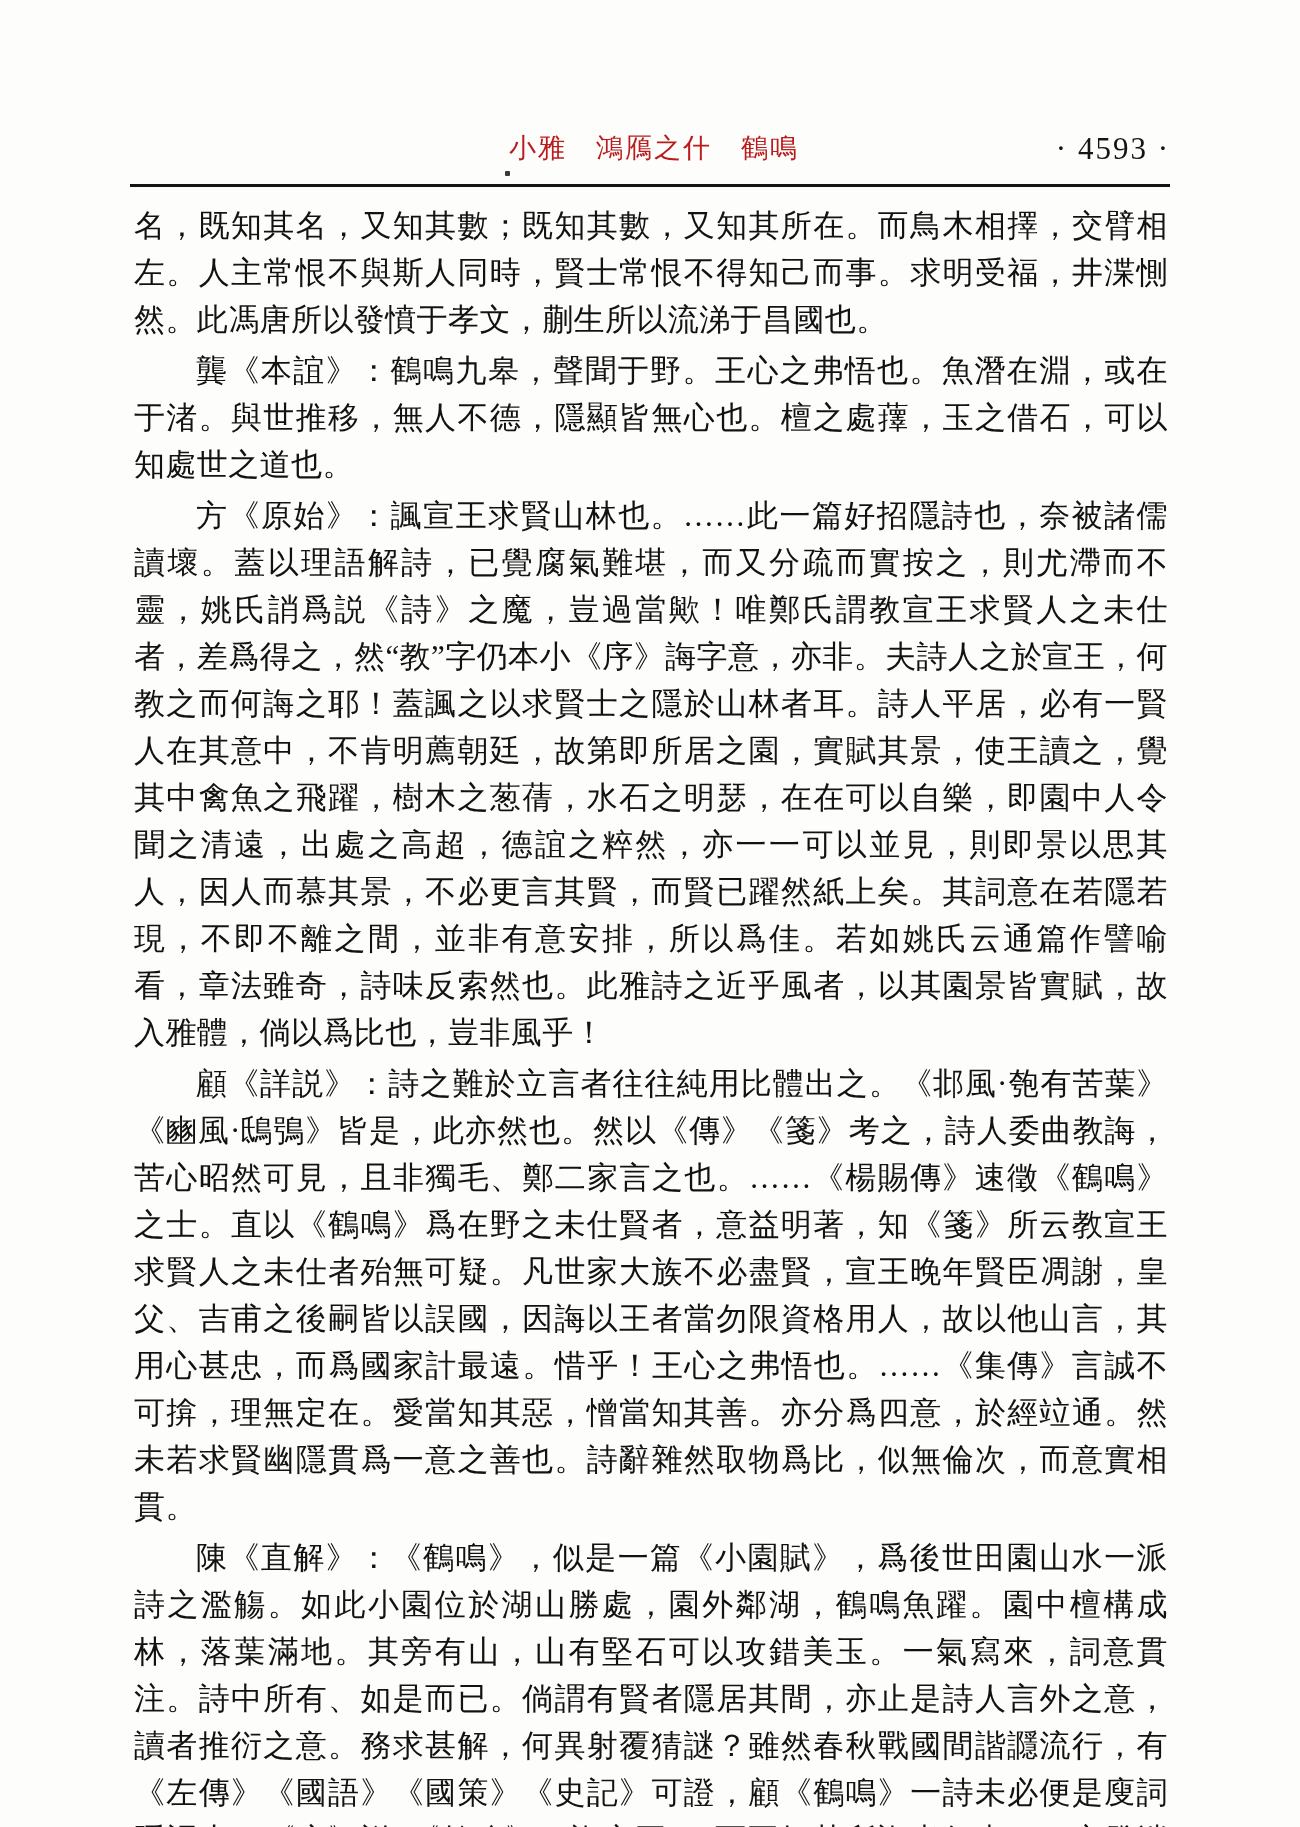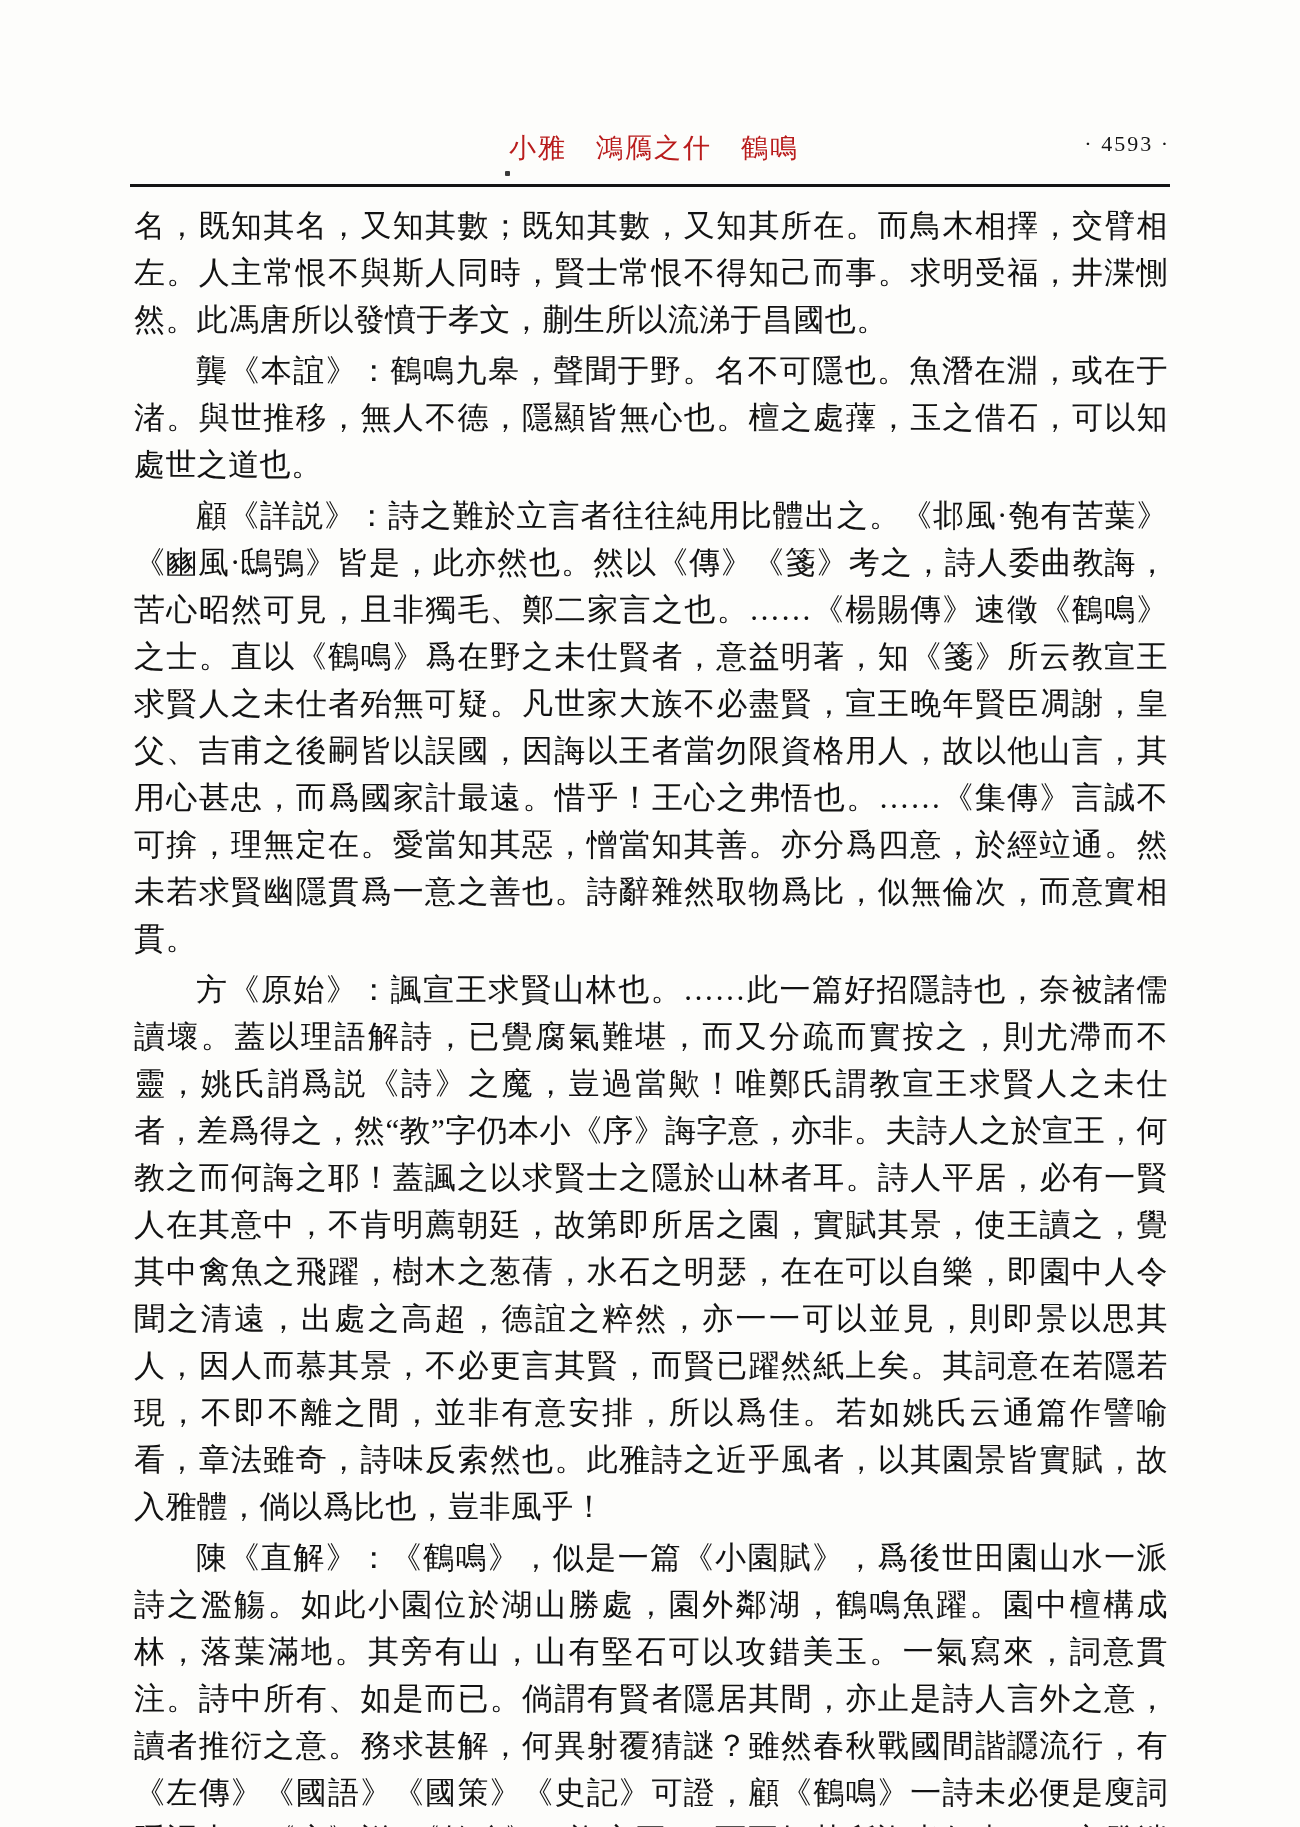--- a/index.html
+++ b/index.html
@@ -31,21 +31,21 @@
     text-align: center;
     font-size: 27px;
     letter-spacing: 2px;
     white-space: pre;
     color: #b91c1c;
   }
   .running-head .page-number {
     position: absolute;
     right: 0;
     top: 1px;
-    font-size: 22px;
+    font-size: 31px;
     letter-spacing: 2px;
     color: #151515;
   }
   .head-rule {
     position: absolute;
     top: 184px;
     left: 130px;
     width: 1040px;
     height: 3px;
     background: #141414;
@@ -87,19 +87,19 @@
     <div class="section-title">小雅　鴻鴈之什　鶴鳴</div>
     <div class="page-number">· 4593 ·</div>
   </div>
 
   <div class="scan-dot"></div>
 
   <div class="head-rule"></div>
 
   <div class="body-text">
     <p>名，既知其名，又知其數；既知其數，又知其所在。而鳥木相擇，交臂相左。人主常恨不與斯人同時，賢士常恨不得知己而事。求明受福，井渫惻然。此馮唐所以發憤于孝文，蒯生所以流涕于昌國也。</p>
-    <p class="indent">龔《本誼》：鶴鳴九皋，聲聞于野。名不可隱也。魚潛在淵，或在于渚。與世推移，無人不德，隱顯皆無心也。檀之處蘀，玉之借石，可以知處世之道也。</p>
+    <p class="indent">龔《本誼》：鶴鳴九皋，聲聞于野。王心之弗悟也。魚潛在淵，或在于渚。與世推移，無人不德，隱顯皆無心也。檀之處蘀，玉之借石，可以知處世之道也。</p>
+    <p class="indent">方《原始》：諷宣王求賢山林也。……此一篇好招隱詩也，奈被諸儒讀壞。蓋以理語解詩，已覺腐氣難堪，而又分疏而實按之，則尤滯而不靈，姚氏誚爲説《詩》之魔，豈過當歟！唯鄭氏謂教宣王求賢人之未仕者，差爲得之，然“教”字仍本小《序》誨字意，亦非。夫詩人之於宣王，何教之而何誨之耶！蓋諷之以求賢士之隱於山林者耳。詩人平居，必有一賢人在其意中，不肯明薦朝廷，故第即所居之園，實賦其景，使王讀之，覺其中禽魚之飛躍，樹木之葱蒨，水石之明瑟，在在可以自樂，即園中人令聞之清遠，出處之高超，德誼之粹然，亦一一可以並見，則即景以思其人，因人而慕其景，不必更言其賢，而賢已躍然紙上矣。其詞意在若隱若現，不即不離之間，並非有意安排，所以爲佳。若如姚氏云通篇作譬喻看，章法雖奇，詩味反索然也。此雅詩之近乎風者，以其園景皆實賦，故入雅體，倘以爲比也，豈非風乎！</p>
     <p class="indent">顧《詳説》：詩之難於立言者往往純用比體出之。《邶風·匏有苦葉》《豳風·鴟鴞》皆是，此亦然也。然以《傳》《箋》考之，詩人委曲教誨，苦心昭然可見，且非獨毛、鄭二家言之也。……《楊賜傳》速徵《鶴鳴》之士。直以《鶴鳴》爲在野之未仕賢者，意益明著，知《箋》所云教宣王求賢人之未仕者殆無可疑。凡世家大族不必盡賢，宣王晚年賢臣凋謝，皇父、吉甫之後嗣皆以誤國，因誨以王者當勿限資格用人，故以他山言，其用心甚忠，而爲國家計最遠。惜乎！王心之弗悟也。……《集傳》言誠不可揜，理無定在。愛當知其惡，憎當知其善。亦分爲四意，於經竝通。然未若求賢幽隱貫爲一意之善也。詩辭雜然取物爲比，似無倫次，而意實相貫。</p>
-    <p class="indent">方《原始》：諷宣王求賢山林也。……此一篇好招隱詩也，奈被諸儒讀壞。蓋以理語解詩，已覺腐氣難堪，而又分疏而實按之，則尤滯而不靈，姚氏誚爲説《詩》之魔，豈過當歟！唯鄭氏謂教宣王求賢人之未仕者，差爲得之，然“教”字仍本小《序》誨字意，亦非。夫詩人之於宣王，何教之而何誨之耶！蓋諷之以求賢士之隱於山林者耳。詩人平居，必有一賢人在其意中，不肯明薦朝廷，故第即所居之園，實賦其景，使王讀之，覺其中禽魚之飛躍，樹木之葱蒨，水石之明瑟，在在可以自樂，即園中人令聞之清遠，出處之高超，德誼之粹然，亦一一可以並見，則即景以思其人，因人而慕其景，不必更言其賢，而賢已躍然紙上矣。其詞意在若隱若現，不即不離之間，並非有意安排，所以爲佳。若如姚氏云通篇作譬喻看，章法雖奇，詩味反索然也。此雅詩之近乎風者，以其園景皆實賦，故入雅體，倘以爲比也，豈非風乎！</p>
     <p class="indent">陳《直解》：《鶴鳴》，似是一篇《小園賦》，爲後世田園山水一派詩之濫觴。如此小園位於湖山勝處，園外鄰湖，鶴鳴魚躍。園中檀構成林，落葉滿地。其旁有山，山有堅石可以攻錯美玉。一氣寫來，詞意貫注。詩中所有、如是而已。倘謂有賢者隱居其間，亦止是詩人言外之意，讀者推衍之意。務求甚解，何異射覆猜謎？雖然春秋戰國間諧讔流行，有《左傳》《國語》《國策》《史記》可證，顧《鶴鳴》一詩未必便是廋詞隱語也。《序》説“《鶴鳴》，誨宣王”，而不知其所誨者何事。一章發端《傳》云：“言身隱而名著也。”結尾《傳》云：“舉賢用滯則可以治</p>
   </div>
 
 </div>
 
 </body></html>

